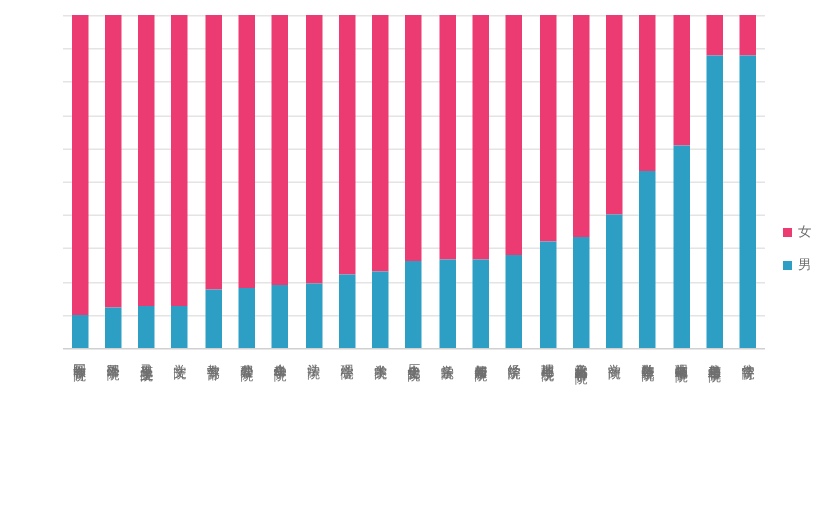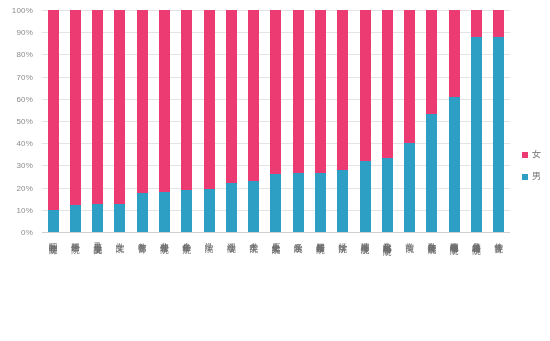--- a/index.html
+++ b/index.html
@@ -153,33 +153,20 @@
   .legend-text {
     font-size: 9px;
     color: #6f6f6f;
   }
 </style>
 </head>
 <body>
 
 <div id="chart-root">
 
-  <div class="y-axis">
-      <div class="y-tick" style="top: 0%;">100%</div>
-      <div class="y-tick" style="top: 10%;">90%</div>
-      <div class="y-tick" style="top: 20%;">80%</div>
-      <div class="y-tick" style="top: 30%;">70%</div>
-      <div class="y-tick" style="top: 40%;">60%</div>
-      <div class="y-tick" style="top: 50%;">50%</div>
-      <div class="y-tick" style="top: 60%;">40%</div>
-      <div class="y-tick" style="top: 70%;">30%</div>
-      <div class="y-tick" style="top: 80%;">20%</div>
-      <div class="y-tick" style="top: 90%;">10%</div>
-      <div class="y-tick" style="top: 100%;">0%</div>
-    </div>
 
   <div class="plot-area">
     <div class="gridlines">
         <div class="gridline" style="top: 0%;"></div>
         <div class="gridline" style="top: 10%;"></div>
         <div class="gridline" style="top: 20%;"></div>
         <div class="gridline" style="top: 30%;"></div>
         <div class="gridline" style="top: 40%;"></div>
         <div class="gridline" style="top: 50%;"></div>
         <div class="gridline" style="top: 60%;"></div>

